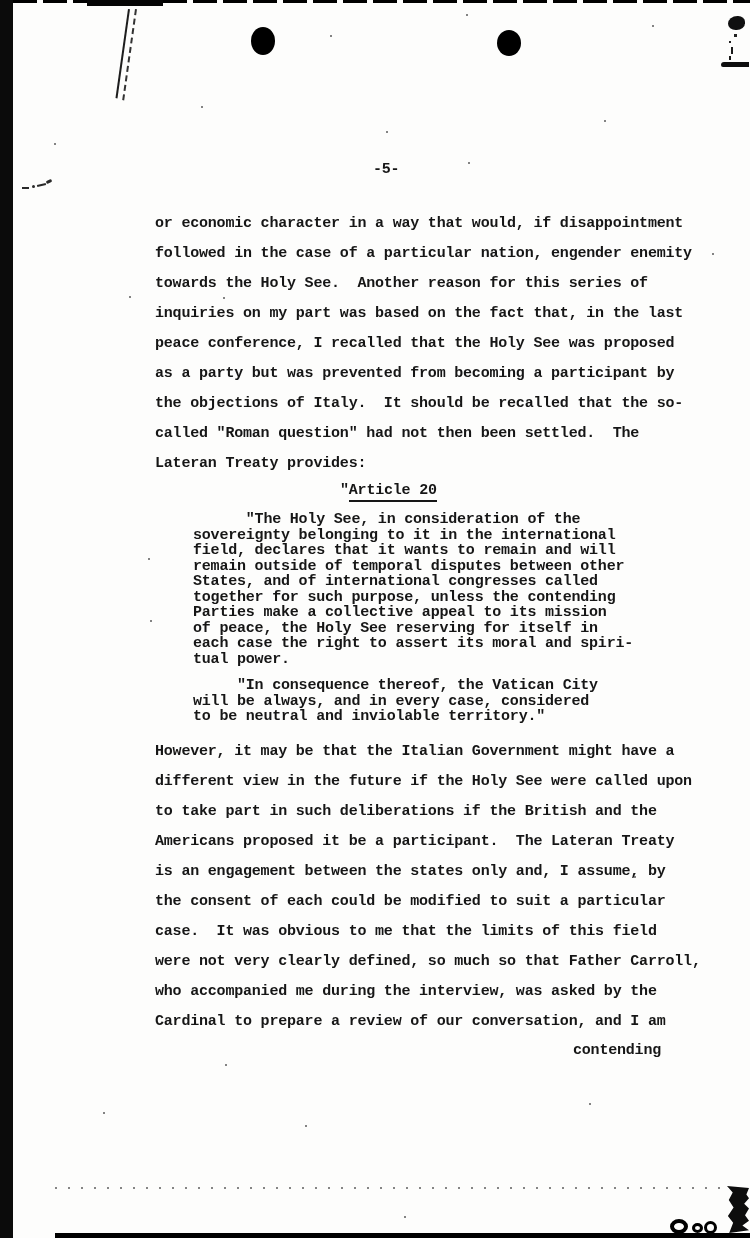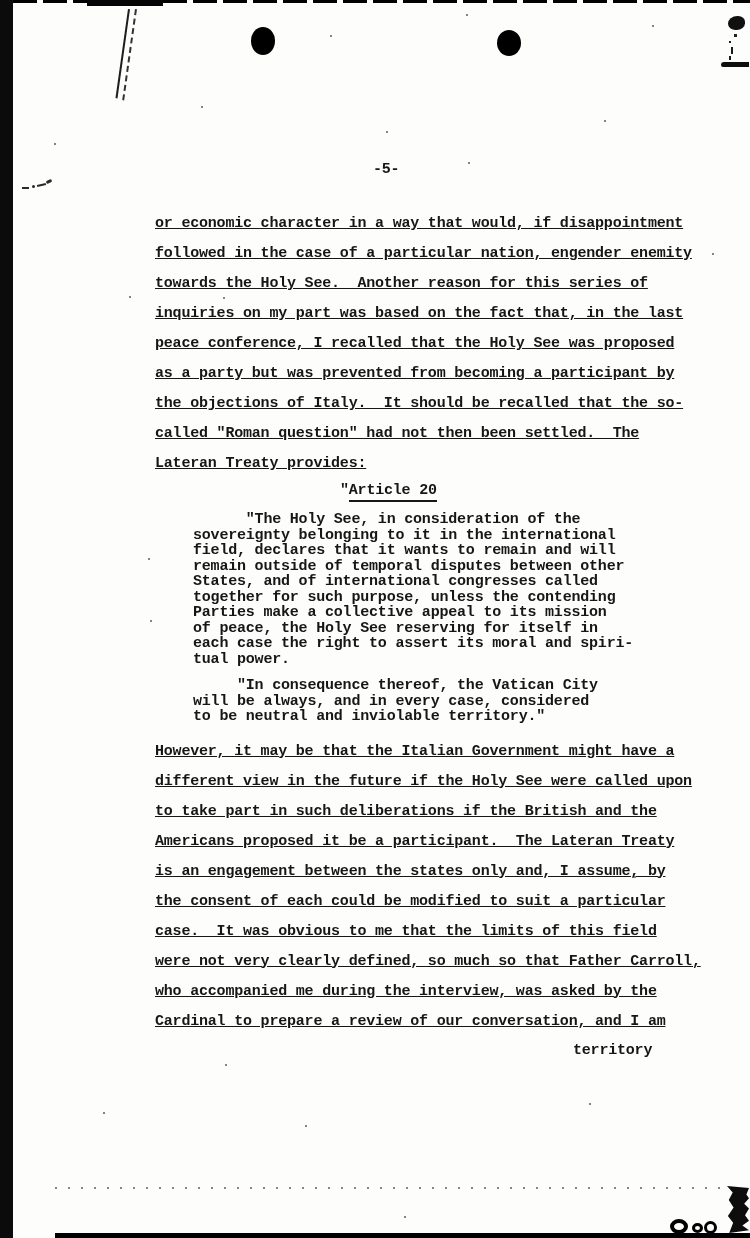--- a/index.html
+++ b/index.html
@@ -15,21 +15,21 @@
     position:relative;
   }
   .page{position:absolute;inset:0;background:var(--paper);}
 
   
   .text-column{
     position:absolute;left:155px;top:162px;width:566px;
     font-size:15px;font-weight:700;letter-spacing:-0.2px;
   }
   .page-number{line-height:16px;margin-left:218px;white-space:pre;}
-  .para{white-space:pre;line-height:30px;text-decoration:underline;}
+  .para{white-space:pre;line-height:30px;}
   .p1{margin-top:31px;}
   .heading{margin-top:3px;margin-left:185px;line-height:17px;white-space:pre;}
   .heading .title{border-bottom:2px solid var(--ink);padding-bottom:1px;}
   .quote{white-space:pre;line-height:15.5px;margin-left:38px;}
   .q1{margin-top:13px;}
   .q2{margin-top:11px;}
   .p2{margin-top:12px;}
   .catchword{line-height:28px;margin-left:418px;white-space:pre;}
 
   
@@ -151,16 +151,16 @@
 different view in the future if the Holy See were called upon
 to take part in such deliberations if the British and the
 Americans proposed it be a participant.  The Lateran Treaty
 is an engagement between the states only and, I assume, by
 the consent of each could be modified to suit a particular
 case.  It was obvious to me that the limits of this field
 were not very clearly defined, so much so that Father Carroll,
 who accompanied me during the interview, was asked by the
 Cardinal to prepare a review of our conversation, and I am</div>
 
-    <div class="catchword">territory</div>
+    <div class="catchword">contending</div>
   </div>
 
 </div>
 
 </body></html>

